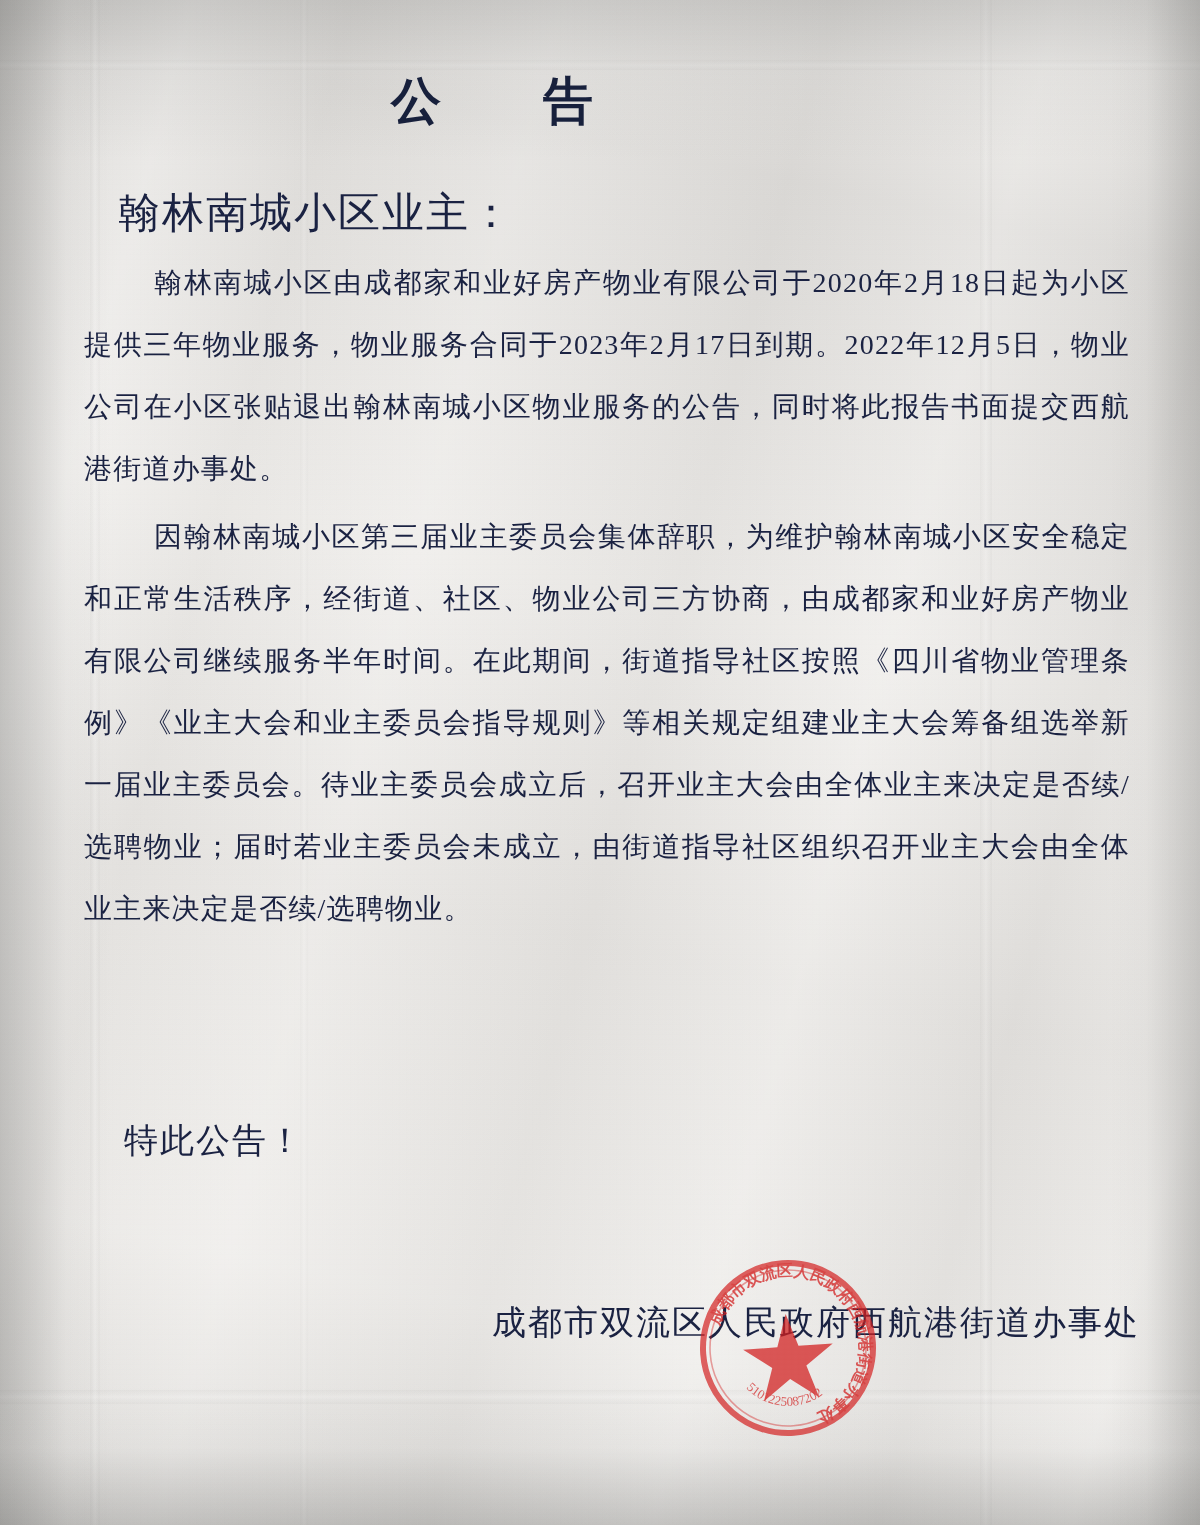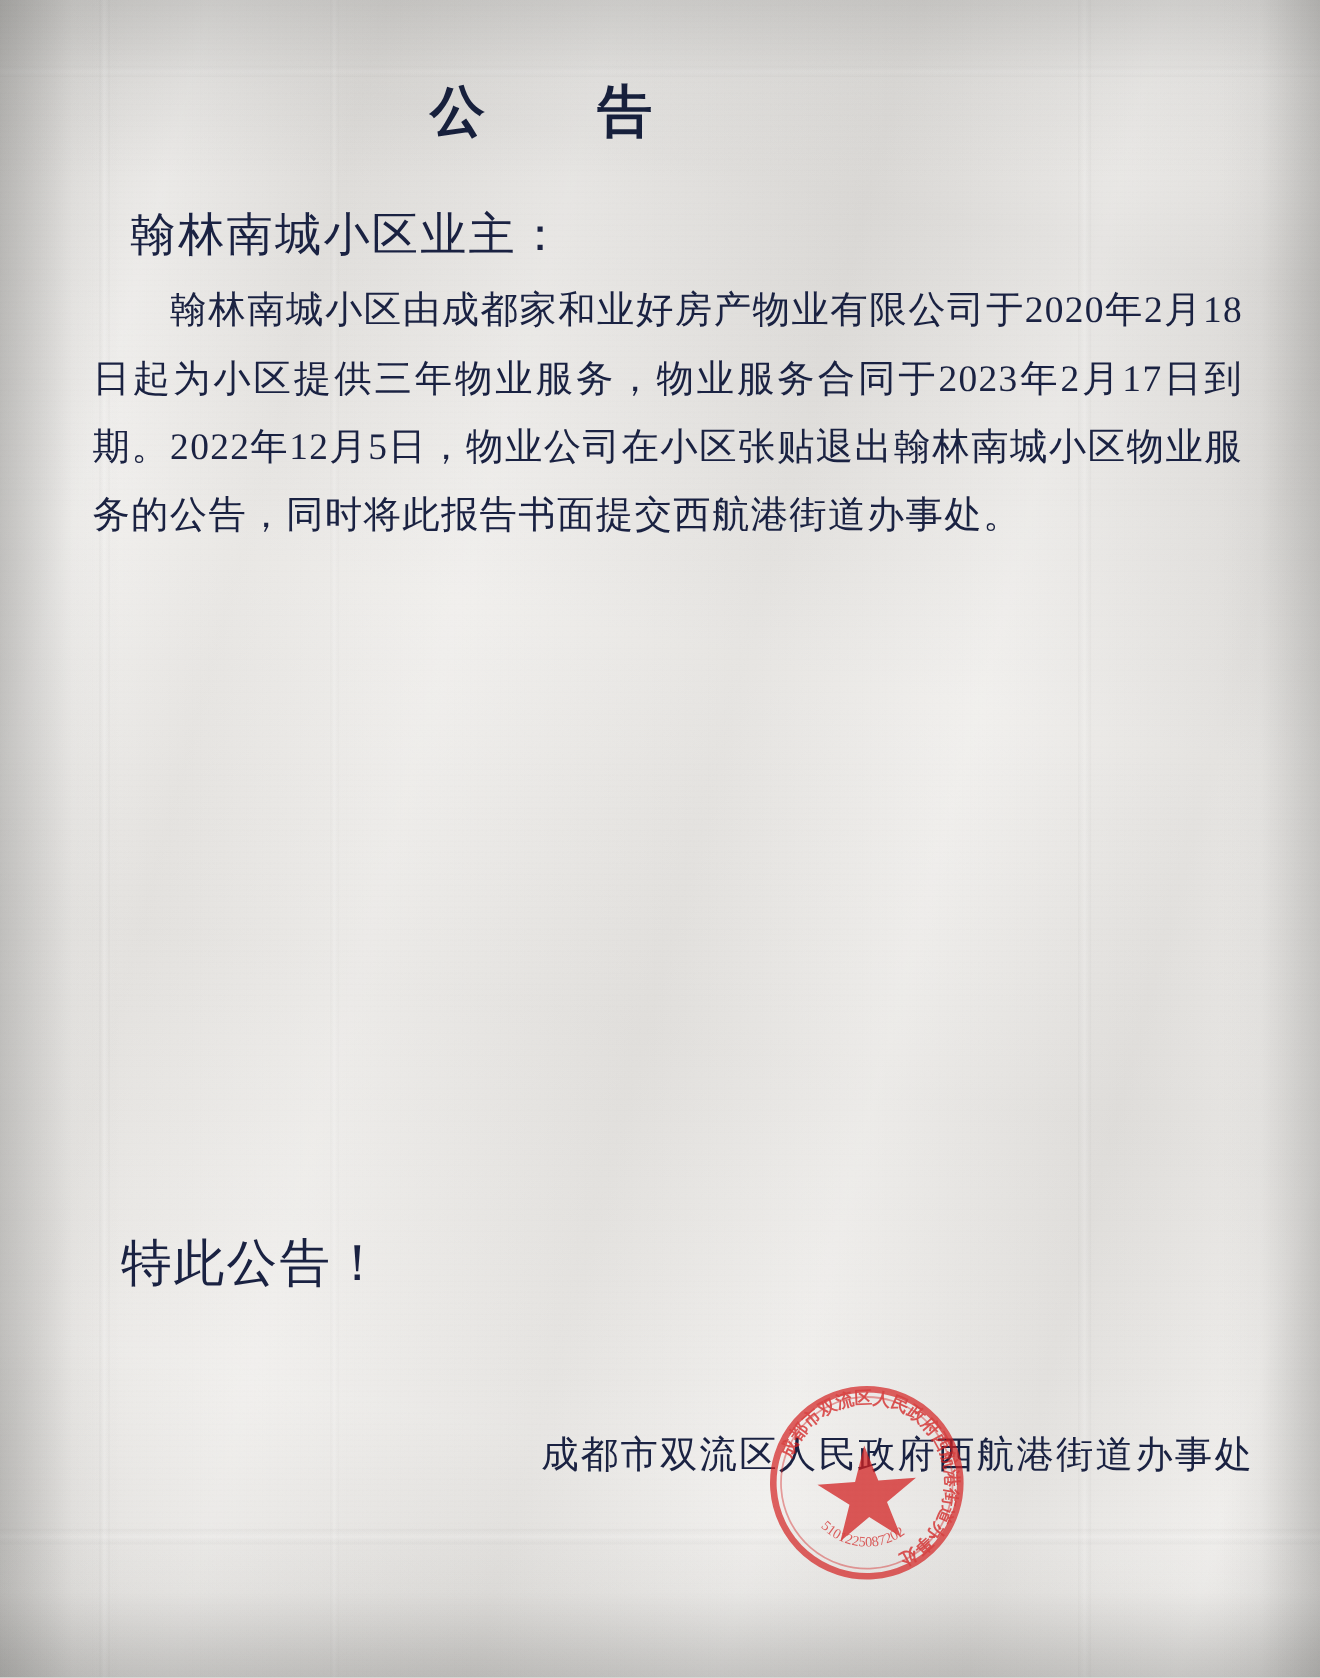--- a/index.html
+++ b/index.html
@@ -104,37 +104,37 @@
     left: 118px;
     font-size: 42px;
     letter-spacing: 2px;
     color: #1a2242;
   }
 
   .body-block {
     position: absolute;
     left: 84px;
     width: 1046px;
-    font-size: 34px;
+    font-size: 28px;
     line-height: 62px;
     letter-spacing: 1.2px;
     text-align: justify;
     color: #1a2242;
   }
   .body-block p {
     margin: 0 0 6px 0;
     text-indent: 70px;
   }
   #para-wrap { top: 252px; }
 
   .closing {
     position: absolute;
     top: 1118px;
-    left: 110px;
-    font-size: 46px;
+    left: 124px;
+    font-size: 34px;
     letter-spacing: 2px;
     color: #1a2242;
   }
 
   .signature {
     position: absolute;
     top: 1300px;
     left: 0;
     width: 1140px;
     text-align: right;
@@ -192,20 +192,21 @@
   <div class="shade-bottom"></div>
 
   <div class="content">
 
     <div class="doc-title">公　告</div>
 
     <div class="salutation">翰林南城小区业主：</div>
 
     <div class="body-block" id="para-wrap">
       <p>翰林南城小区由成都家和业好房产物业有限公司于2020年2月18日起为小区提供三年物业服务，物业服务合同于2023年2月17日到期。2022年12月5日，物业公司在小区张贴退出翰林南城小区物业服务的公告，同时将此报告书面提交西航港街道办事处。</p>
+      <p>因翰林南城小区第三届业主委员会集体辞职，为维护翰林南城小区安全稳定和正常生活秩序，经街道、社区、物业公司三方协商，由成都家和业好房产物业有限公司继续服务半年时间。在此期间，街道指导社区按照《四川省物业管理条例》《业主大会和业主委员会指导规则》等相关规定组建业主大会筹备组选举新一届业主委员会。待业主委员会成立后，召开业主大会由全体业主来决定是否续/选聘物业；届时若业主委员会未成立，由街道指导社区组织召开业主大会由全体业主来决定是否续/选聘物业。</p>
     </div>
 
     <div class="closing">特此公告！</div>
 
     <div class="signature">成都市双流区人民政府西航港街道办事处</div>
 
 
     <div class="seal">
       <svg width="192" height="192" viewBox="0 0 192 192" xmlns="http://www.w3.org/2000/svg">
         <defs>

